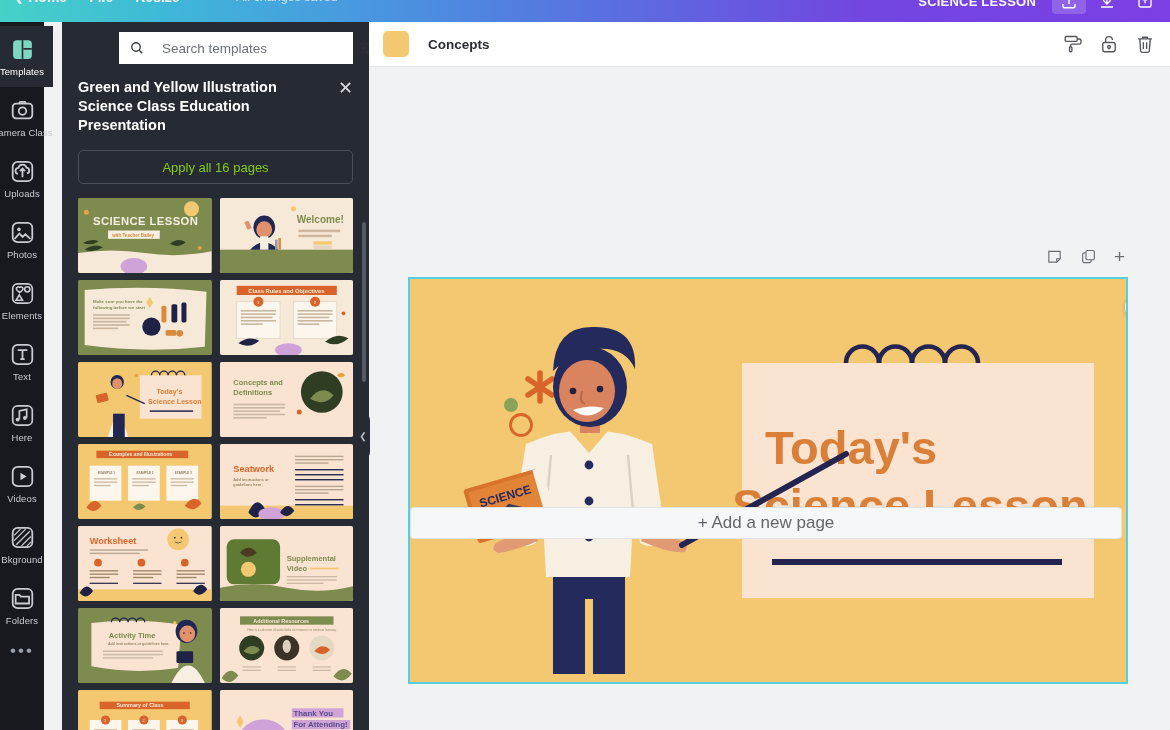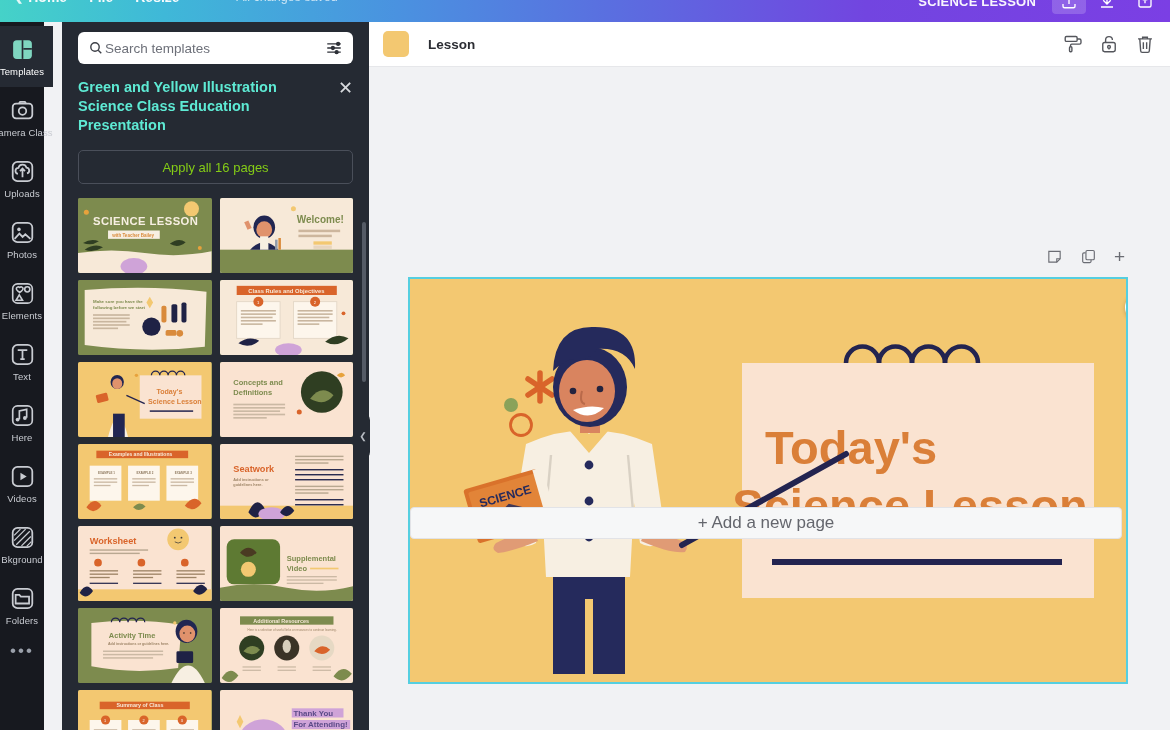--- a/index.html
+++ b/index.html
@@ -51,34 +51,34 @@
   .rail-item.selected .rail-lbl { color:#ffffff; }
   .rail-more { margin-top:6px; color:#9aa0aa; font-size:17px; letter-spacing:2px; line-height:1; }
 
   
   .panel {
     position:absolute; left:62px; top:22px; width:307px; height:708px;
     background:#252a33; padding:10px 0 0 0; overflow:hidden;
   }
   .search-wrap { padding:0 16px; }
   .search-box {
-    height:32px; background:#fff; border-radius:6px;
-    display:flex; align-items:center; padding:0 10px; gap:1px;
+    height:32px; background:#fff; border-radius:0;
+    display:flex; align-items:center; padding:0 10px; gap:17px;margin-left:41px;
   }
   .search-box .mag { width:16px; height:16px; flex:0 0 16px; }
   .search-input {
     flex:1; border:none; outline:none; font-size:13.5px; color:#33363d;
     font-family:"Liberation Sans", sans-serif; background:transparent;
   }
   .search-input::placeholder { color:#6d7079; }
   .filter-ico { width:18px; height:18px; flex:0 0 18px; cursor:pointer; }
 
   .tpl-head { padding:14px 16px 0 16px; display:flex; align-items:flex-start; gap:8px; }
   .tpl-title {
-    flex:1; color:#5eead4; font-size:14.5px; font-weight:700; line-height:19px;
+    flex:1; color:#ffffff; font-size:14.5px; font-weight:700; line-height:19px;
   }
   .tpl-close { color:#d7d9dd; font-size:18px; line-height:18px; cursor:pointer; padding-top:1px; }
   .apply-btn {
     margin:15px 16px 0 16px; height:34px; border:1px solid #4a4f5a; border-radius:5px;
     display:flex; align-items:center; justify-content:center;
     color:#84cc16; font-size:13px; cursor:pointer; background:transparent;
   }
 
   .thumb-grid {
     margin-top:14px; padding:0 16px 10px 16px;
@@ -719,21 +719,21 @@
     <div class="panel-scroll"></div>
   </div>
 
   <div class="collapse-handle">❮</div>
 
   <div class="main">
 
     <div class="main-toolbar">
       <div class="swatch"></div>
       <div class="animate-btn">
-        <span>Lesson</span>
+        <span>Concepts</span>
       </div>
       <div class="tool-right">
         <div class="tool-ico">
           <svg viewBox="0 0 24 24" fill="none" stroke="currentColor" stroke-width="1.5">
             <rect x="3.5" y="3.8" width="13" height="5.4" rx="1.4"></rect>
               <path d="M16.5 6.5h2.6a1.6 1.6 0 011.6 1.6v2.4a1.6 1.6 0 01-1.6 1.6h-8.4a1.4 1.4 0 00-1.4 1.4v1.3"></path>
               <rect x="8.2" y="15" width="2.6" height="5.4" rx="1"></rect>
           </svg>
         </div>
         <div class="tool-ico">

